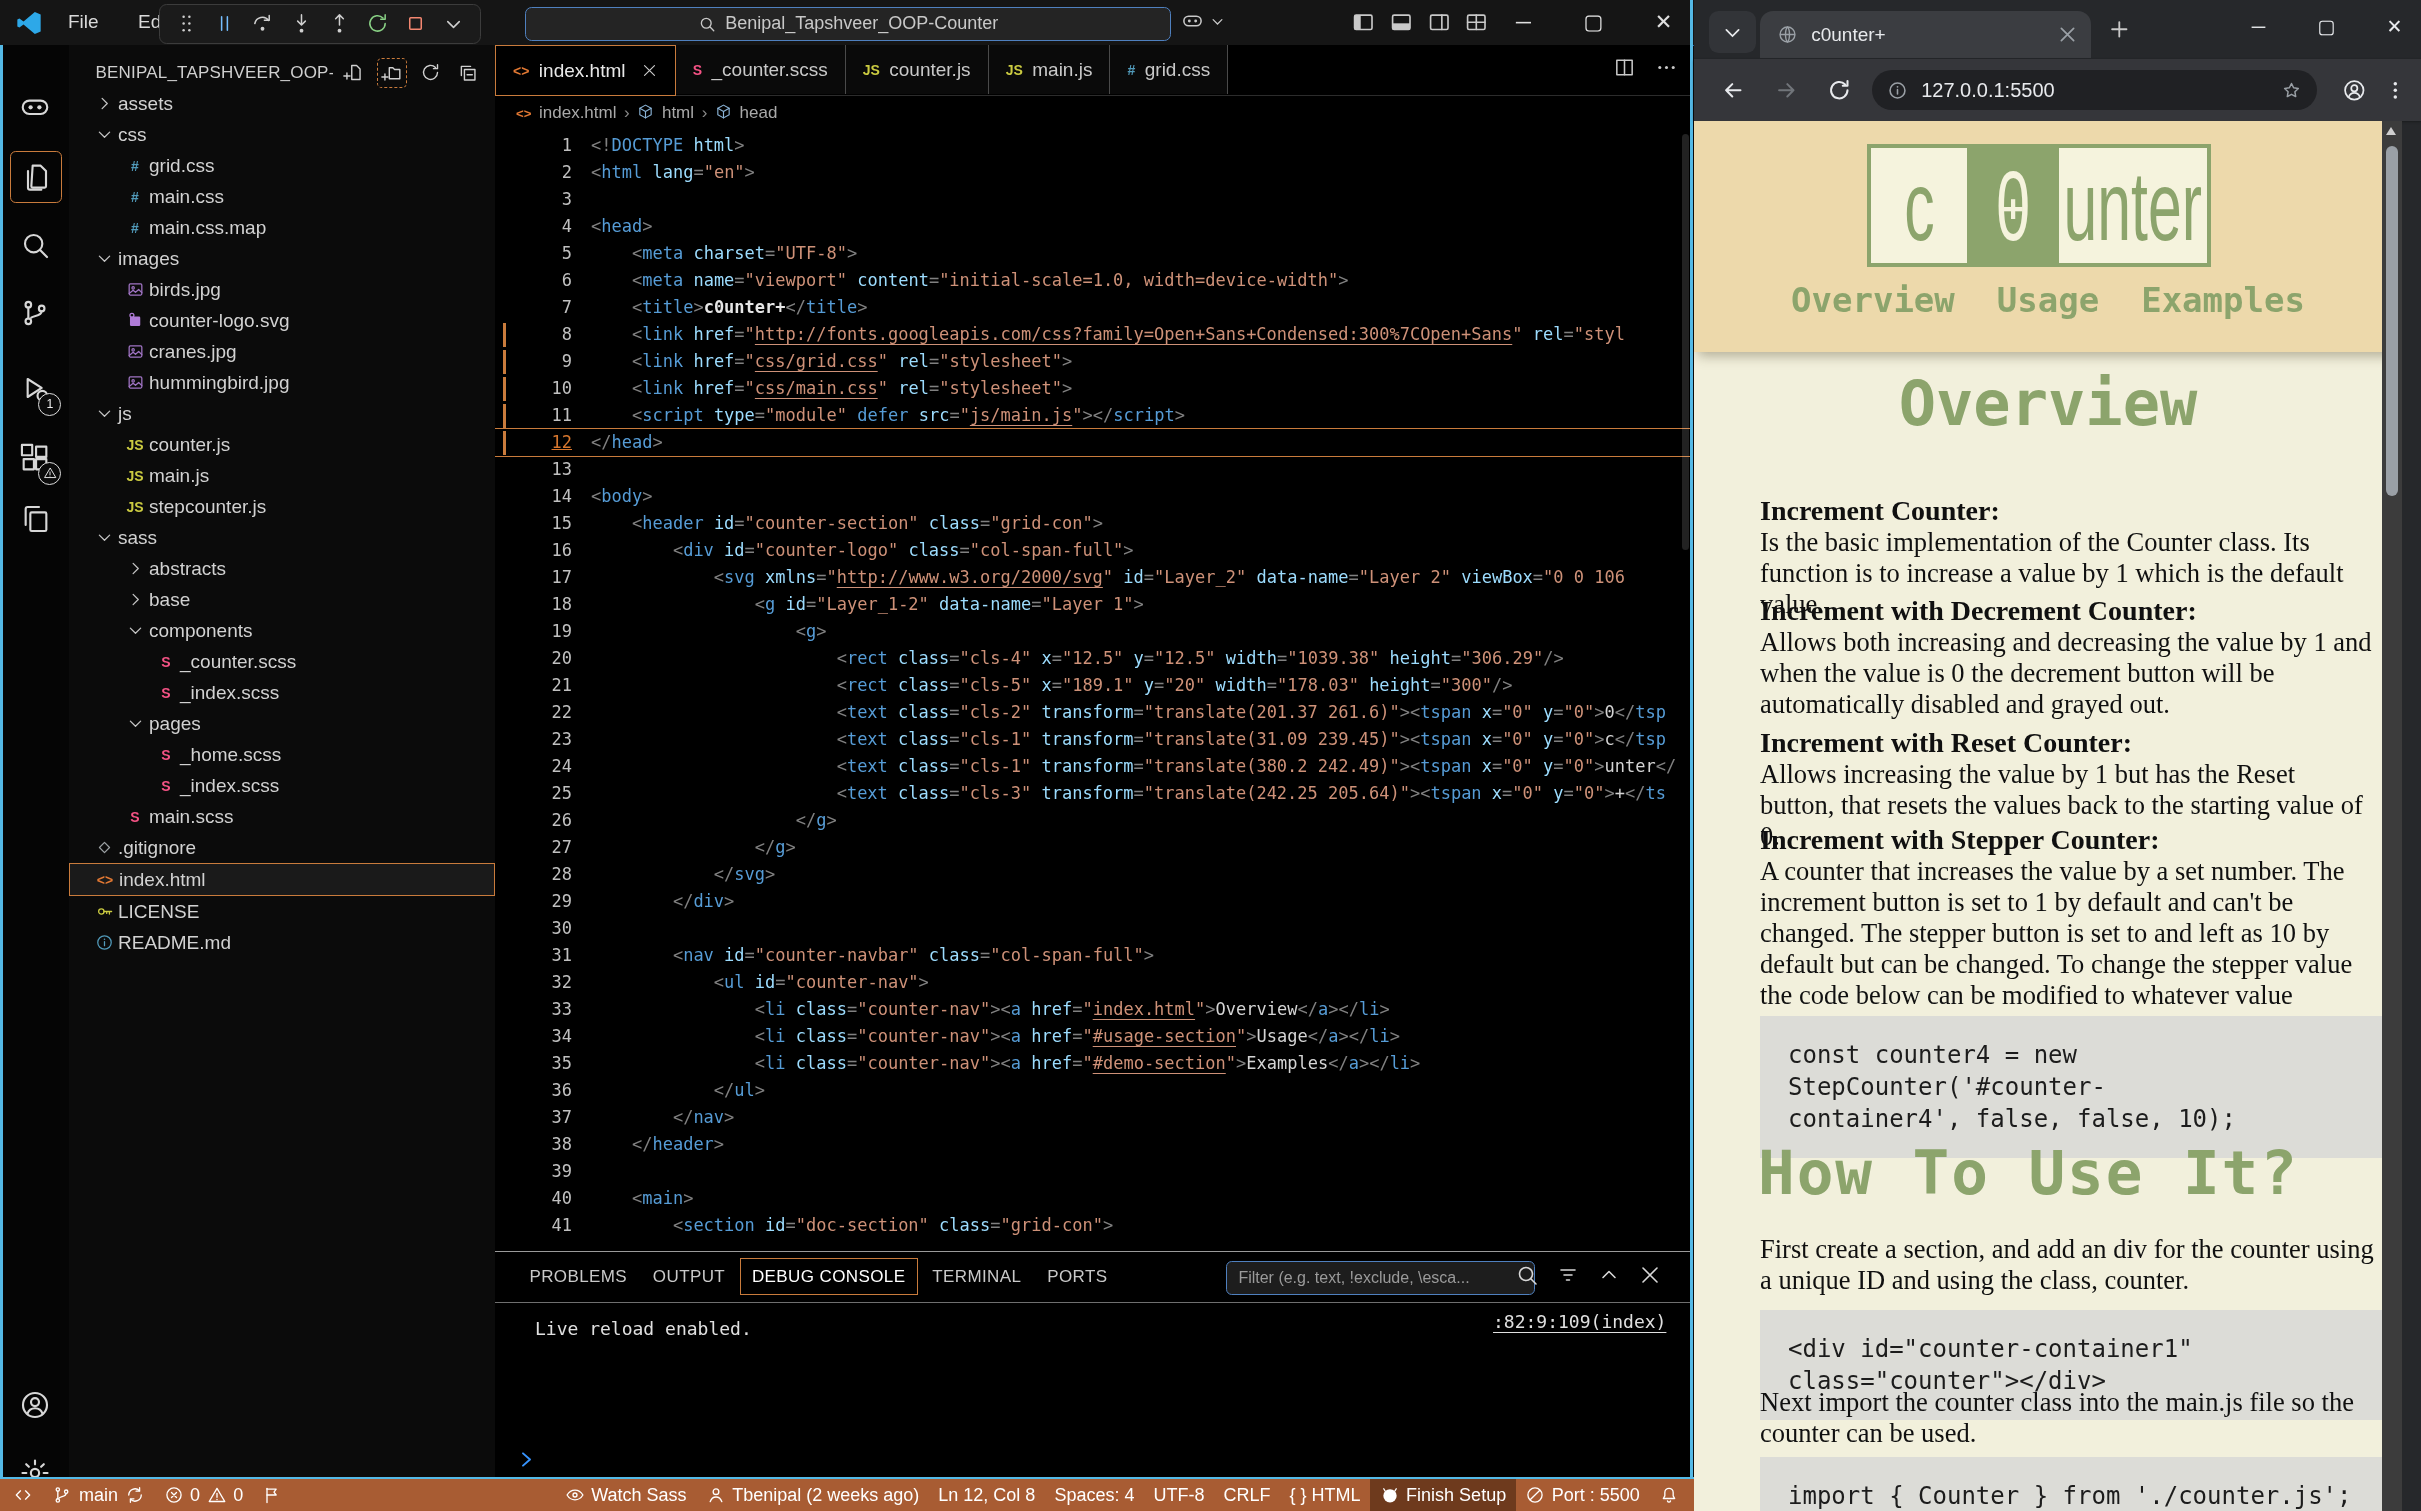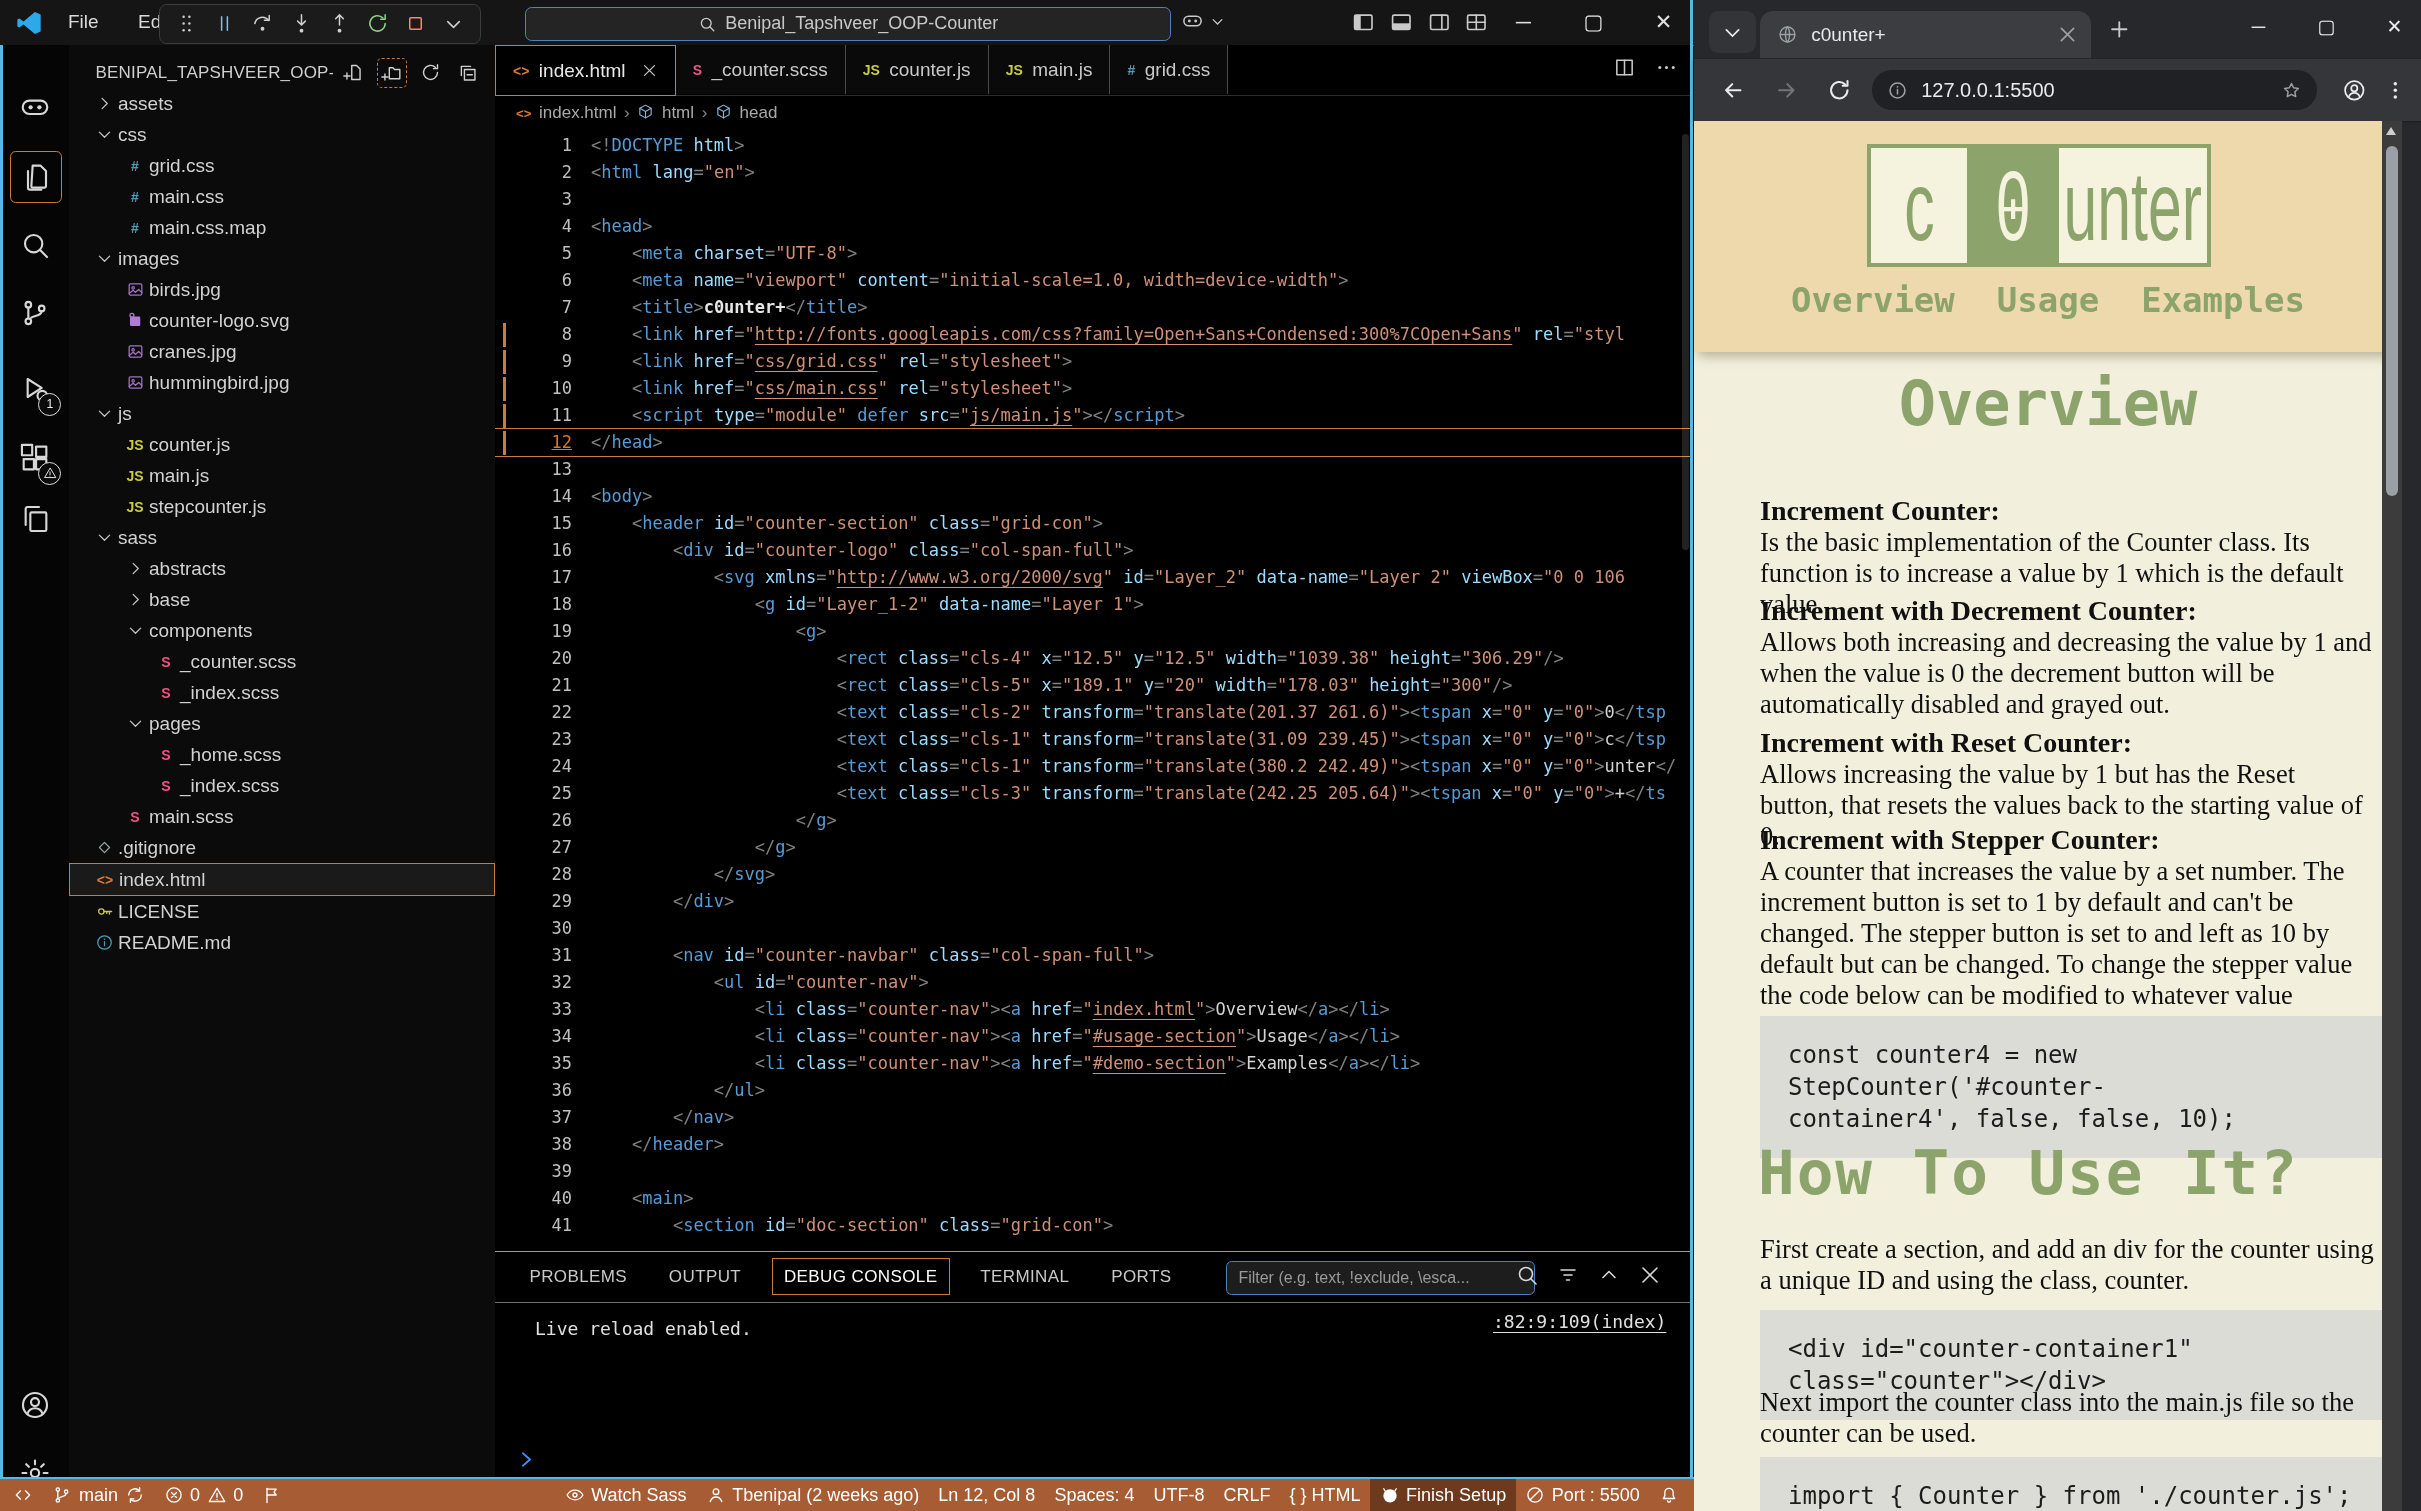--- a/index.html
+++ b/index.html
@@ -66,21 +66,21 @@
   .cl .chg{position:absolute;left:7.6px;top:1.9px;width:3.8px;height:24px;background:#c97b3c;}
   .cl .lc{position:absolute;left:96px;right:5.7px;overflow:hidden;}
   .cl.cur{outline:0.9px solid #c97b3c;outline-offset:-0.9px;}
   .cl.cur .ln{color:#d7772e;text-decoration:underline;}
   .c-p{color:#808080}.c-t{color:#569cd6}.c-a{color:#9cdcfe}.c-s{color:#ce9178}
   .c-u{color:#ce9178;text-decoration:underline;text-underline-offset:3.8px;}
   .c-x{color:#d4d4d4}.c-b{color:#e6e6e6;font-weight:bold}
   #edscroll{position:absolute;right:1.9px;top:89px;width:7.6px;height:416px;background:#ffffff22;border-radius:3.8px;}
 
   #panel{position:absolute;left:495px;top:1251px;width:1196px;height:226px;background:#000;border-top:0.9px solid #9a9a9a;}
-  #ptabs{position:absolute;left:23px;top:0;height:49px;display:flex;align-items:center;gap:19px;}
+  #ptabs{position:absolute;left:23px;top:0;height:49px;display:flex;align-items:center;gap:3px;}
   .ptab{padding:7.6px 11.4px;color:#c9c9c9;font-size:17px;letter-spacing:0.4px;}
   .ptab.active{border:0.9px solid #c97b3c;color:#fff;}
   #panelsep{position:absolute;left:0;top:50px;width:1196px;height:0.9px;background:#6f6f6f;}
   #pfilter{position:absolute;left:731px;top:8.5px;width:284px;height:32px;background:#1d1d1d;border:0.9px solid #4f80bf;border-radius:5.7px;color:#bbb;font-size:16px;padding:0 11.4px;font-family:"Liberation Sans",sans-serif;}
   #pfilter::placeholder{color:#9a9a9a;}
   #pactions{position:absolute;left:1020px;top:11.4px;display:flex;gap:17px;color:#d8d8d8;}
   #pactions .icn svg{width:24px;height:24px;}
   #consoleline{position:absolute;left:40px;top:66px;color:#e0e0e0;font-family:"DejaVu Sans Mono",monospace;font-size:18px;}
   #consolelink{position:absolute;right:24.6px;top:59px;color:#e0e0e0;font-family:"DejaVu Sans Mono",monospace;font-size:18px;text-decoration:underline;text-underline-offset:3.8px;}
   #replprompt{position:absolute;left:21px;bottom:7.6px;color:#3794ff;}

